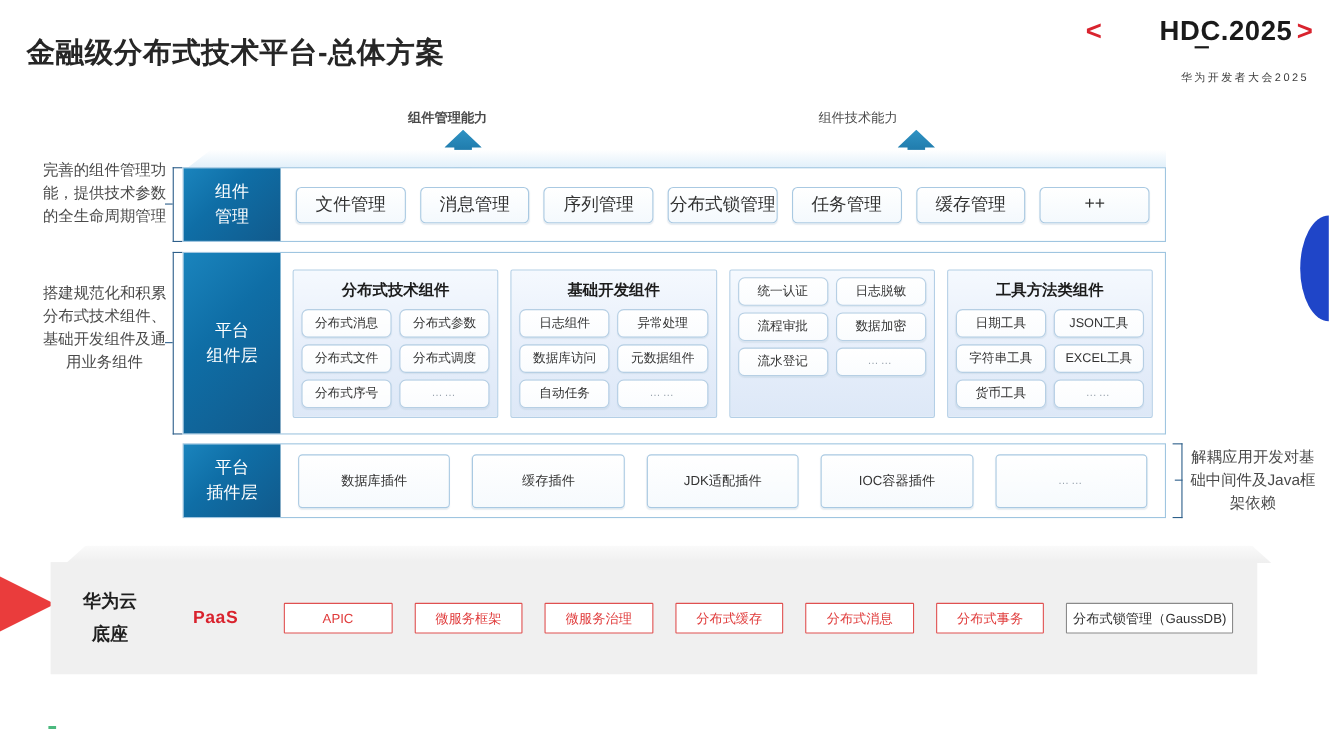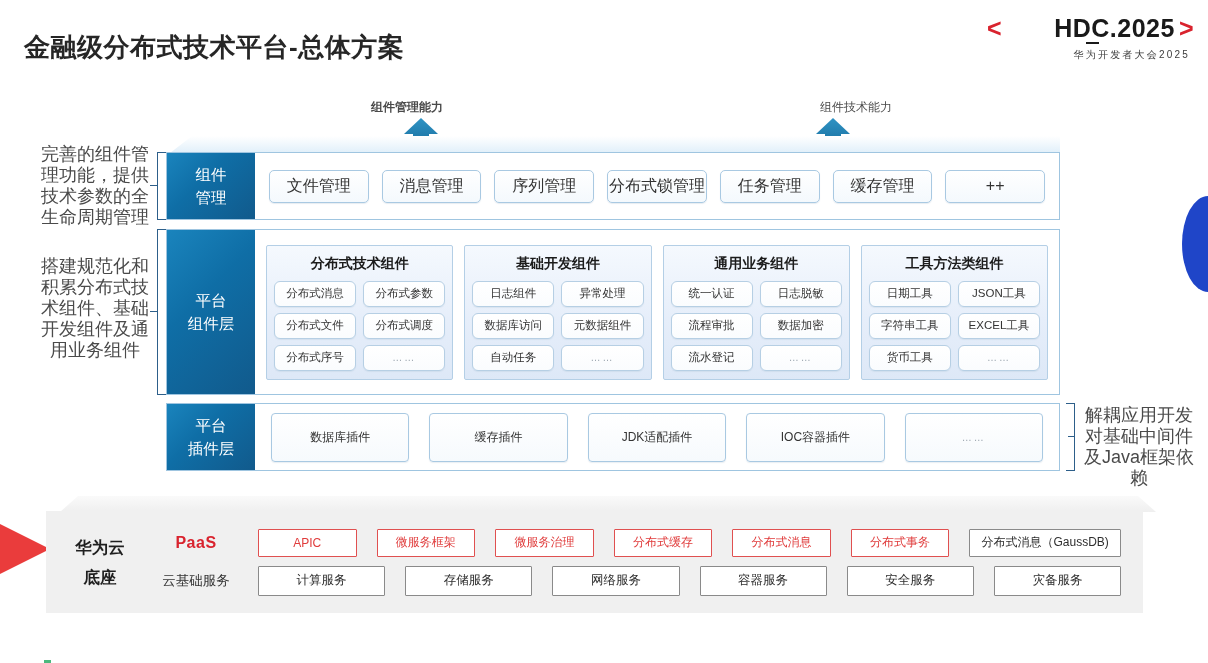--- a/index.html
+++ b/index.html
@@ -27,21 +27,21 @@
     display: flex; justify-content: flex-end; align-items: baseline; gap: 4px;
   }
   .hdc-bracket { color: #d9232e; font-weight: bold; font-size: 25px; }
   .hdc-word { position: relative; margin-left: 48px; }
   .hdc-word::after {
     content: ""; position: absolute; left: 32px; bottom: -1px;
     width: 13px; height: 2px; background: #1a1a1a;
   }
   .hdc-sub {
     font-size: 10px; color: #3c3c3c; letter-spacing: 2.2px;
-    margin-top: 5px; text-align: right; padding-right: 4px; white-space: nowrap;
+    margin-top: 21px; text-align: right; padding-right: 4px; white-space: nowrap;
   }
 
   
   .deco-red {
     position: absolute; left: -42px; top: 503px;
     width: 92px; height: 92px; background: #ea3c3c;
     border-radius: 50% 50% 50% 50%;
     clip-path: polygon(0% 0%, 100% 50%, 0% 100%);
   }
   .deco-blue {
@@ -57,21 +57,21 @@
   
   .arrow-label {
     position: absolute; font-size: 12px; color: #4a4a4a; white-space: nowrap;
   }
   .arrow {
     position: absolute; width: 34px; height: 42px;
   }
 
   
   .side-note {
-    position: absolute; font-size: 18px; color: #4a4a4a;
+    position: absolute; font-size: 14px; color: #4a4a4a;
     line-height: 21px; text-align: center; width: 118px;
   }
   .bracket {
     position: absolute; border: 1.4px solid #2d5f8a;
     width: 9px;
   }
   .bracket.left { border-right: none; }
   .bracket.right { border-left: none; }
   .bracket-tick {
     position: absolute; width: 7px; height: 0;
@@ -219,21 +219,21 @@
   <svg class="arrow" style="left:404px; top:118px;" viewBox="0 0 34 42">
     <defs>
         <linearGradient id="ag1" x1="0" y1="0" x2="0" y2="1">
       <stop offset="0%" stop-color="#2f93c4"></stop>
           <stop offset="100%" stop-color="#0d5e8e"></stop>
     </linearGradient>
       </defs>
     <polygon points="17,0 34,16 25,16 25,42 9,42 9,16 0,16" fill="url(#ag1)"></polygon>
   </svg>
 
-  <div class="arrow-label" style="left:820px; top:99px;">组件技术能力</div>
+  <div class="arrow-label" style="left:744px; top:99px;">组件技术能力</div>
   <svg class="arrow" style="left:816px; top:118px;" viewBox="0 0 34 42">
     <polygon points="17,0 34,16 25,16 25,42 9,42 9,16 0,16" fill="url(#ag1)"></polygon>
   </svg>
 
   <div class="side-note" style="left:36px; top:144px;">完善的组件管理功能，提供技术参数的全生命周期管理</div>
   <div class="bracket left" style="left:157px; top:152px; height:68px;"></div>
   <div class="bracket-tick" style="left:150px; top:185px;"></div>
 
   <div class="side-note" style="left:36px; top:256px;">搭建规范化和积累分布式技术组件、基础开发组件及通用业务组件</div>
   <div class="bracket left" style="left:157px; top:229px; height:166px;"></div>
@@ -289,21 +289,20 @@
             <div class="cell">日志组件</div>
             <div class="cell">异常处理</div>
             <div class="cell">数据库访问</div>
             <div class="cell">元数据组件</div>
             <div class="cell">自动任务</div>
             <div class="cell dots">……</div>
           </div>
         </div>
 
         <div class="group">
-          <div class="group-title">通用业务组件</div>
           <div class="group-grid">
             <div class="cell">统一认证</div>
             <div class="cell">日志脱敏</div>
             <div class="cell">流程审批</div>
             <div class="cell">数据加密</div>
             <div class="cell">流水登记</div>
             <div class="cell dots">……</div>
           </div>
         </div>
 
@@ -348,29 +347,20 @@
     <div class="base-rows">
 
       <div class="base-row">
         <div class="base-row-label paas">PaaS</div>
         <div class="pbox">APIC</div>
         <div class="pbox">微服务框架</div>
         <div class="pbox">微服务治理</div>
         <div class="pbox">分布式缓存</div>
         <div class="pbox">分布式消息</div>
         <div class="pbox">分布式事务</div>
-        <div class="pbox neutral wide">分布式消息（GaussDB)</div>
+        <div class="pbox neutral wide">分布式锁管理（GaussDB)</div>
       </div>
 
-      <div class="base-row">
-        <div class="base-row-label">云基础服务</div>
-        <div class="cbox">计算服务</div>
-        <div class="cbox">存储服务</div>
-        <div class="cbox">网络服务</div>
-        <div class="cbox">容器服务</div>
-        <div class="cbox">安全服务</div>
-        <div class="cbox">灾备服务</div>
-      </div>
 
     </div>
   </div>
 
 </div>
 
 </body></html>

